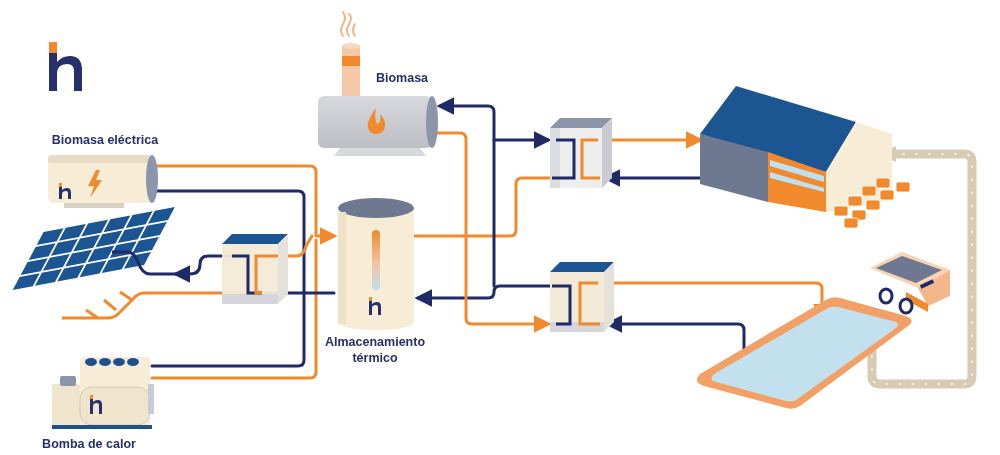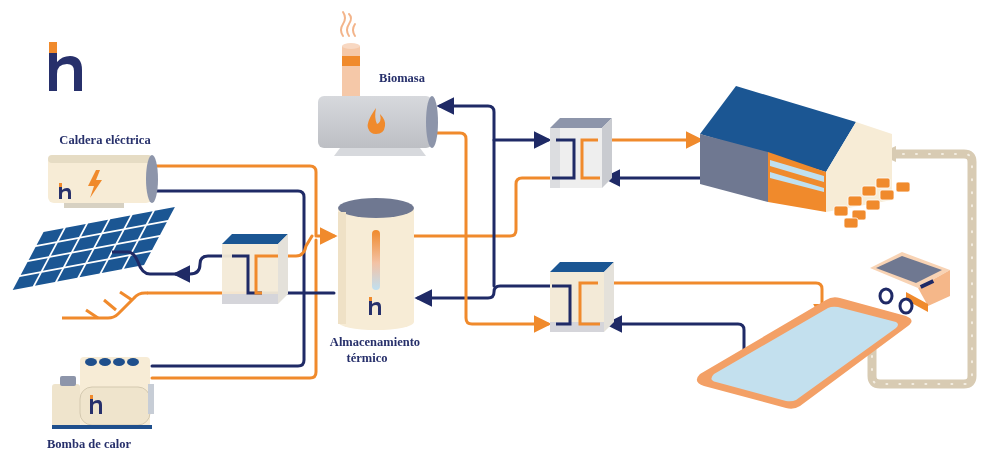--- a/index.html
+++ b/index.html
@@ -1,18 +1,18 @@
 <!DOCTYPE html>
 <html><head>
   <meta charset="utf-8">
   <style>
     html, body { margin: 0; padding: 0; background: #ffffff; }
     body { width: 1000px; height: 455px; position: relative; overflow: hidden; font-family: "Liberation Sans", sans-serif; }
     #diagram { position: absolute; left: 0; top: 0; }
-    .label { position: absolute; color: #27306b; font-weight: bold; font-size: 12.5px; text-align: center; line-height: 16px; font-family: Liberation Serif, serif; }
+    .label { position: absolute; color: #27306b; font-weight: bold; font-size: 12.5px; text-align: center; line-height: 16px; font-family: Liberation Sans, sans-serif; }
   </style>
 </head>
 <body>
 
 <svg id="diagram" width="1000" height="455" viewBox="0 0 1000 455" xmlns="http://www.w3.org/2000/svg">
   <defs>
     <marker id="arrow-hot" viewBox="0 0 10 10" refX="8" refY="5" markerWidth="6" markerHeight="6" orient="auto-start-reverse">
       <path d="M0,0 L10,5 L0,10 z" fill="#f08a2c"></path>
     </marker>
     <marker id="arrow-cold" viewBox="0 0 10 10" refX="8" refY="5" markerWidth="6" markerHeight="6" orient="auto-start-reverse">
@@ -234,17 +234,17 @@
       <path d="M876,268 L902,256 L942,270 L916,283 z" fill="#6f7891"></path>
       <path d="M918,288 L950,270 L950,296 L928,306 z" fill="#f5b789"></path>
       <path d="M906,292 L928,304 L928,312 L906,300 z" fill="#f08a2c"></path>
       <ellipse cx="886" cy="296" rx="6" ry="7" fill="#ffffff" stroke="#1f2a66" stroke-width="3"></ellipse>
       <ellipse cx="906" cy="306" rx="6" ry="7" fill="#ffffff" stroke="#1f2a66" stroke-width="3"></ellipse>
       <rect x="920" y="282" width="14" height="4" fill="#1f2a66" transform="rotate(-25 927 284)"></rect>
     </g>
   </g>
 </svg>
 
-<div class="label" style="left:40px; top:132px; width:130px;">Caldera eléctrica</div>
+<div class="label" style="left:40px; top:132px; width:130px;">Biomasa eléctrica</div>
 <div class="label" style="left:362px; top:70px; width:80px;">Biomasa</div>
 <div class="label" style="left:310px; top:334px; width:130px;text-align:center;">Almacenamiento</div>
-<div class="label" style="left:302px; top:350px; width:130px;">térmico</div>
+<div class="label" style="left:310px; top:350px; width:130px;">térmico</div>
 <div class="label" style="left:24px; top:436px; width:130px;">Bomba de calor</div>
 
 </body></html>

